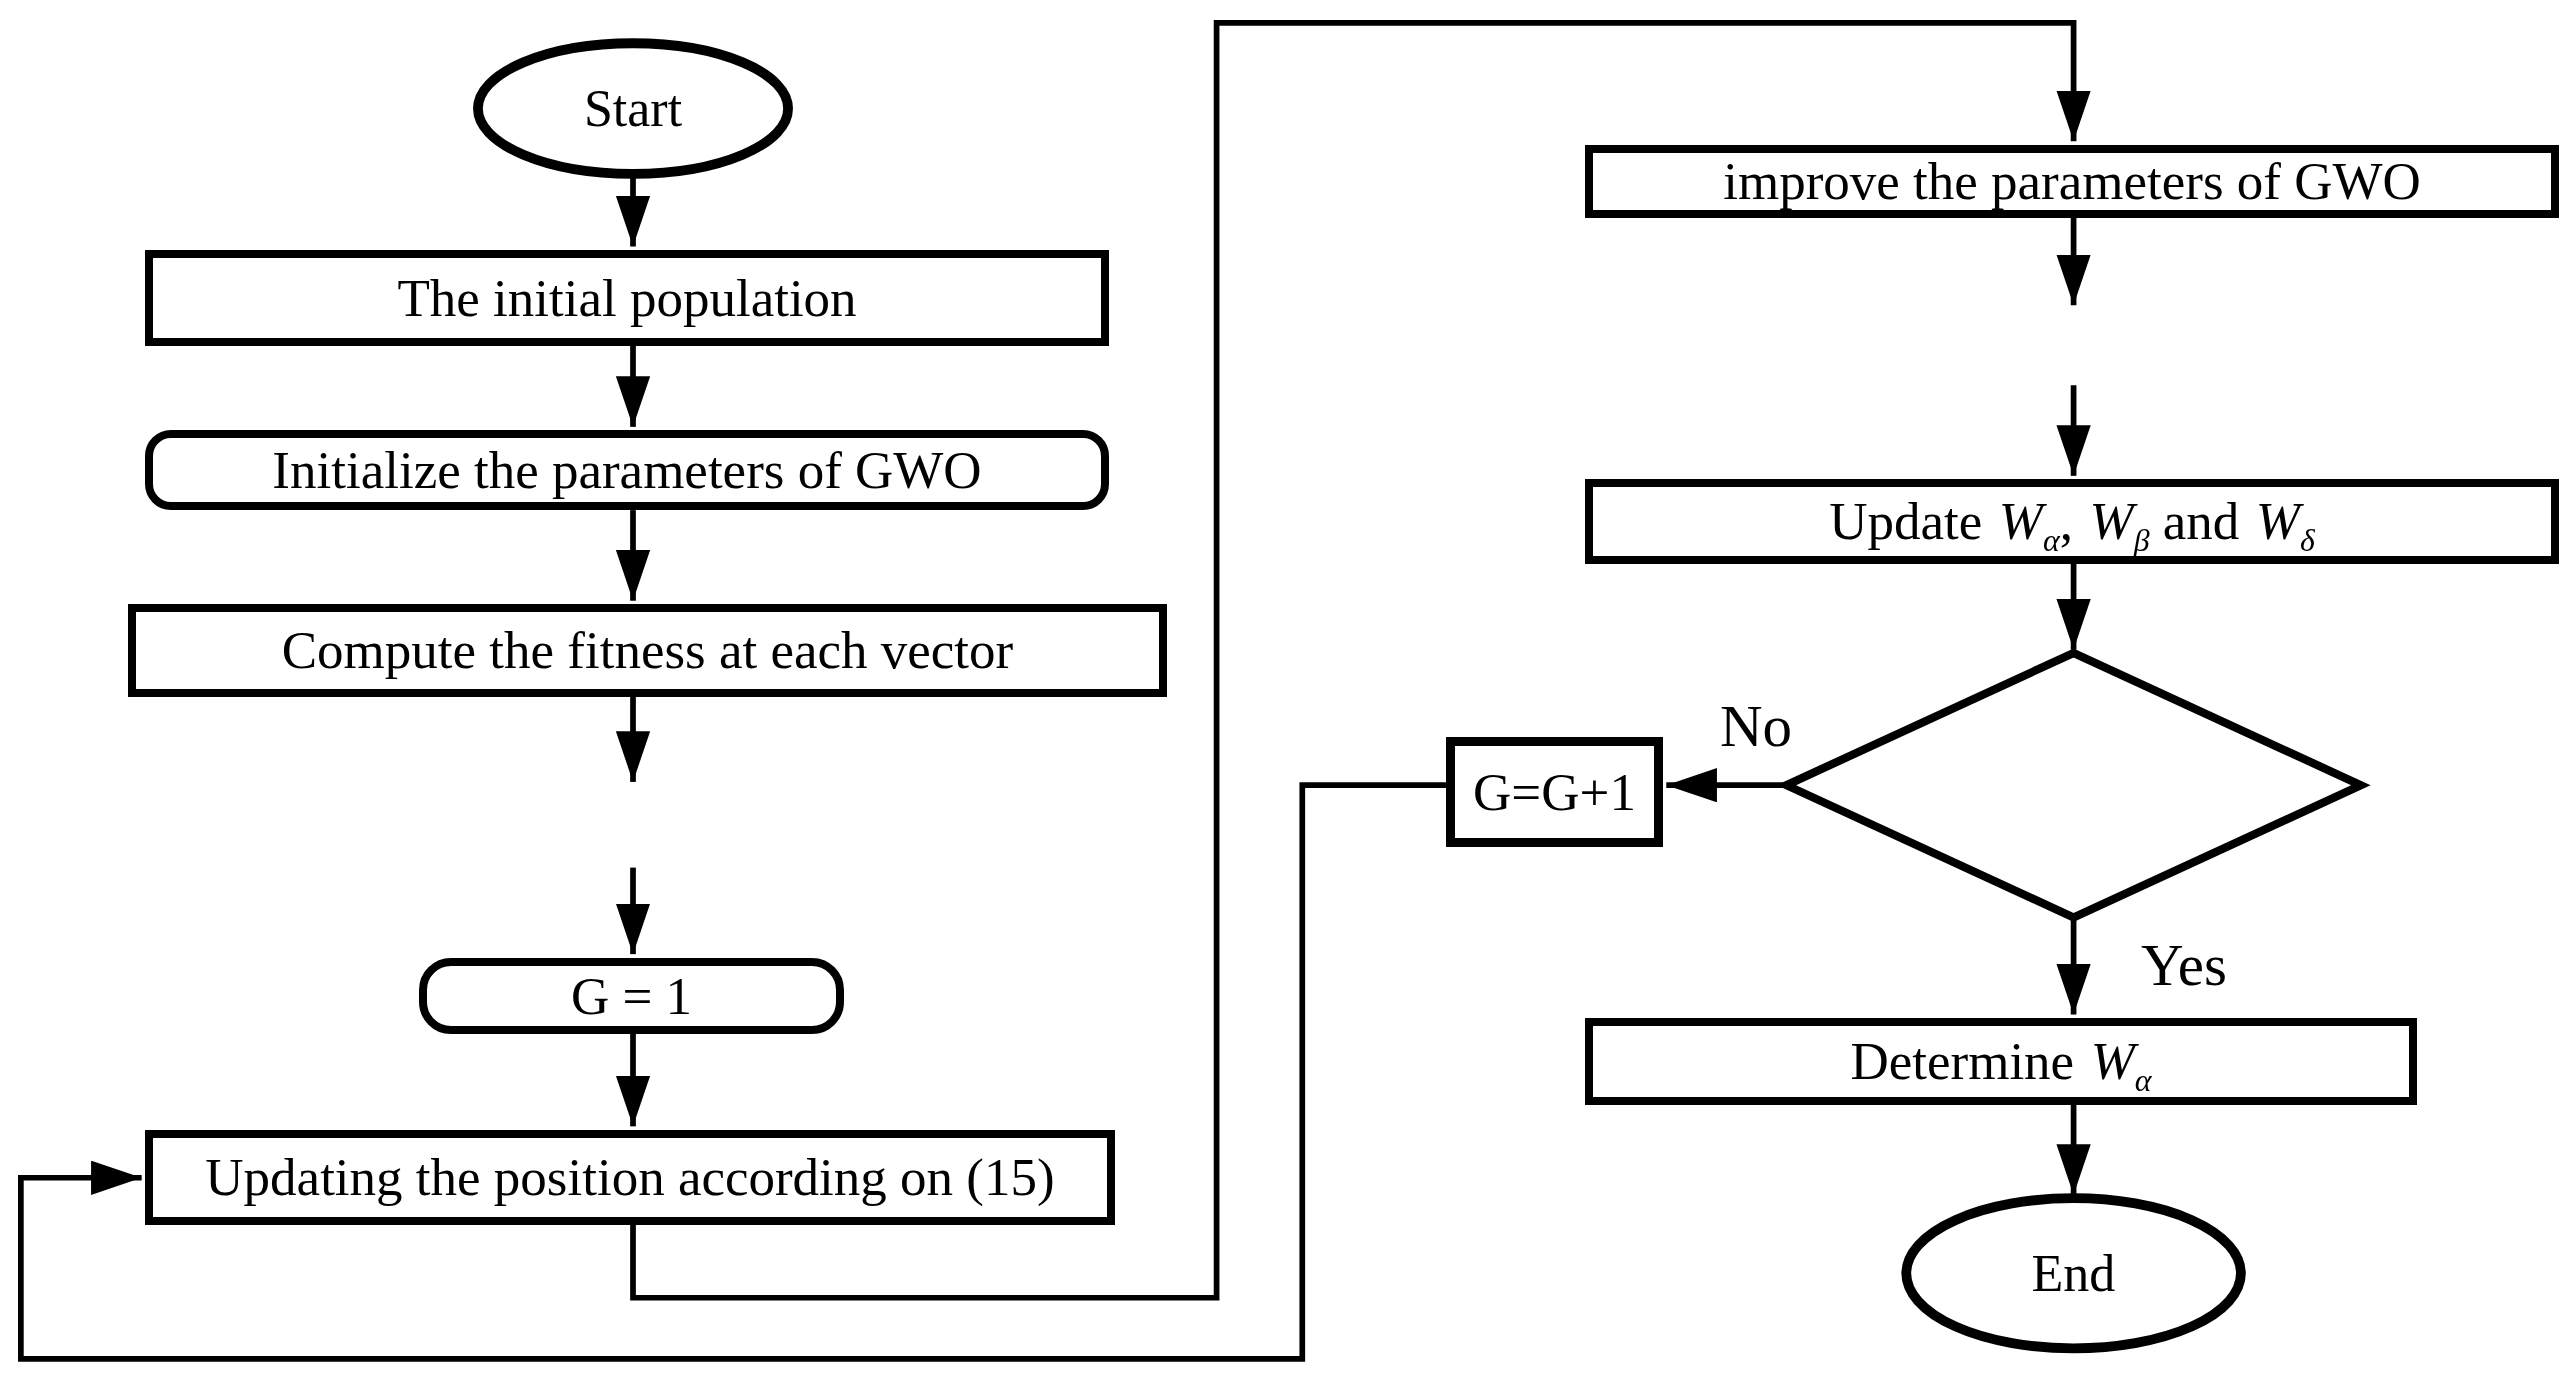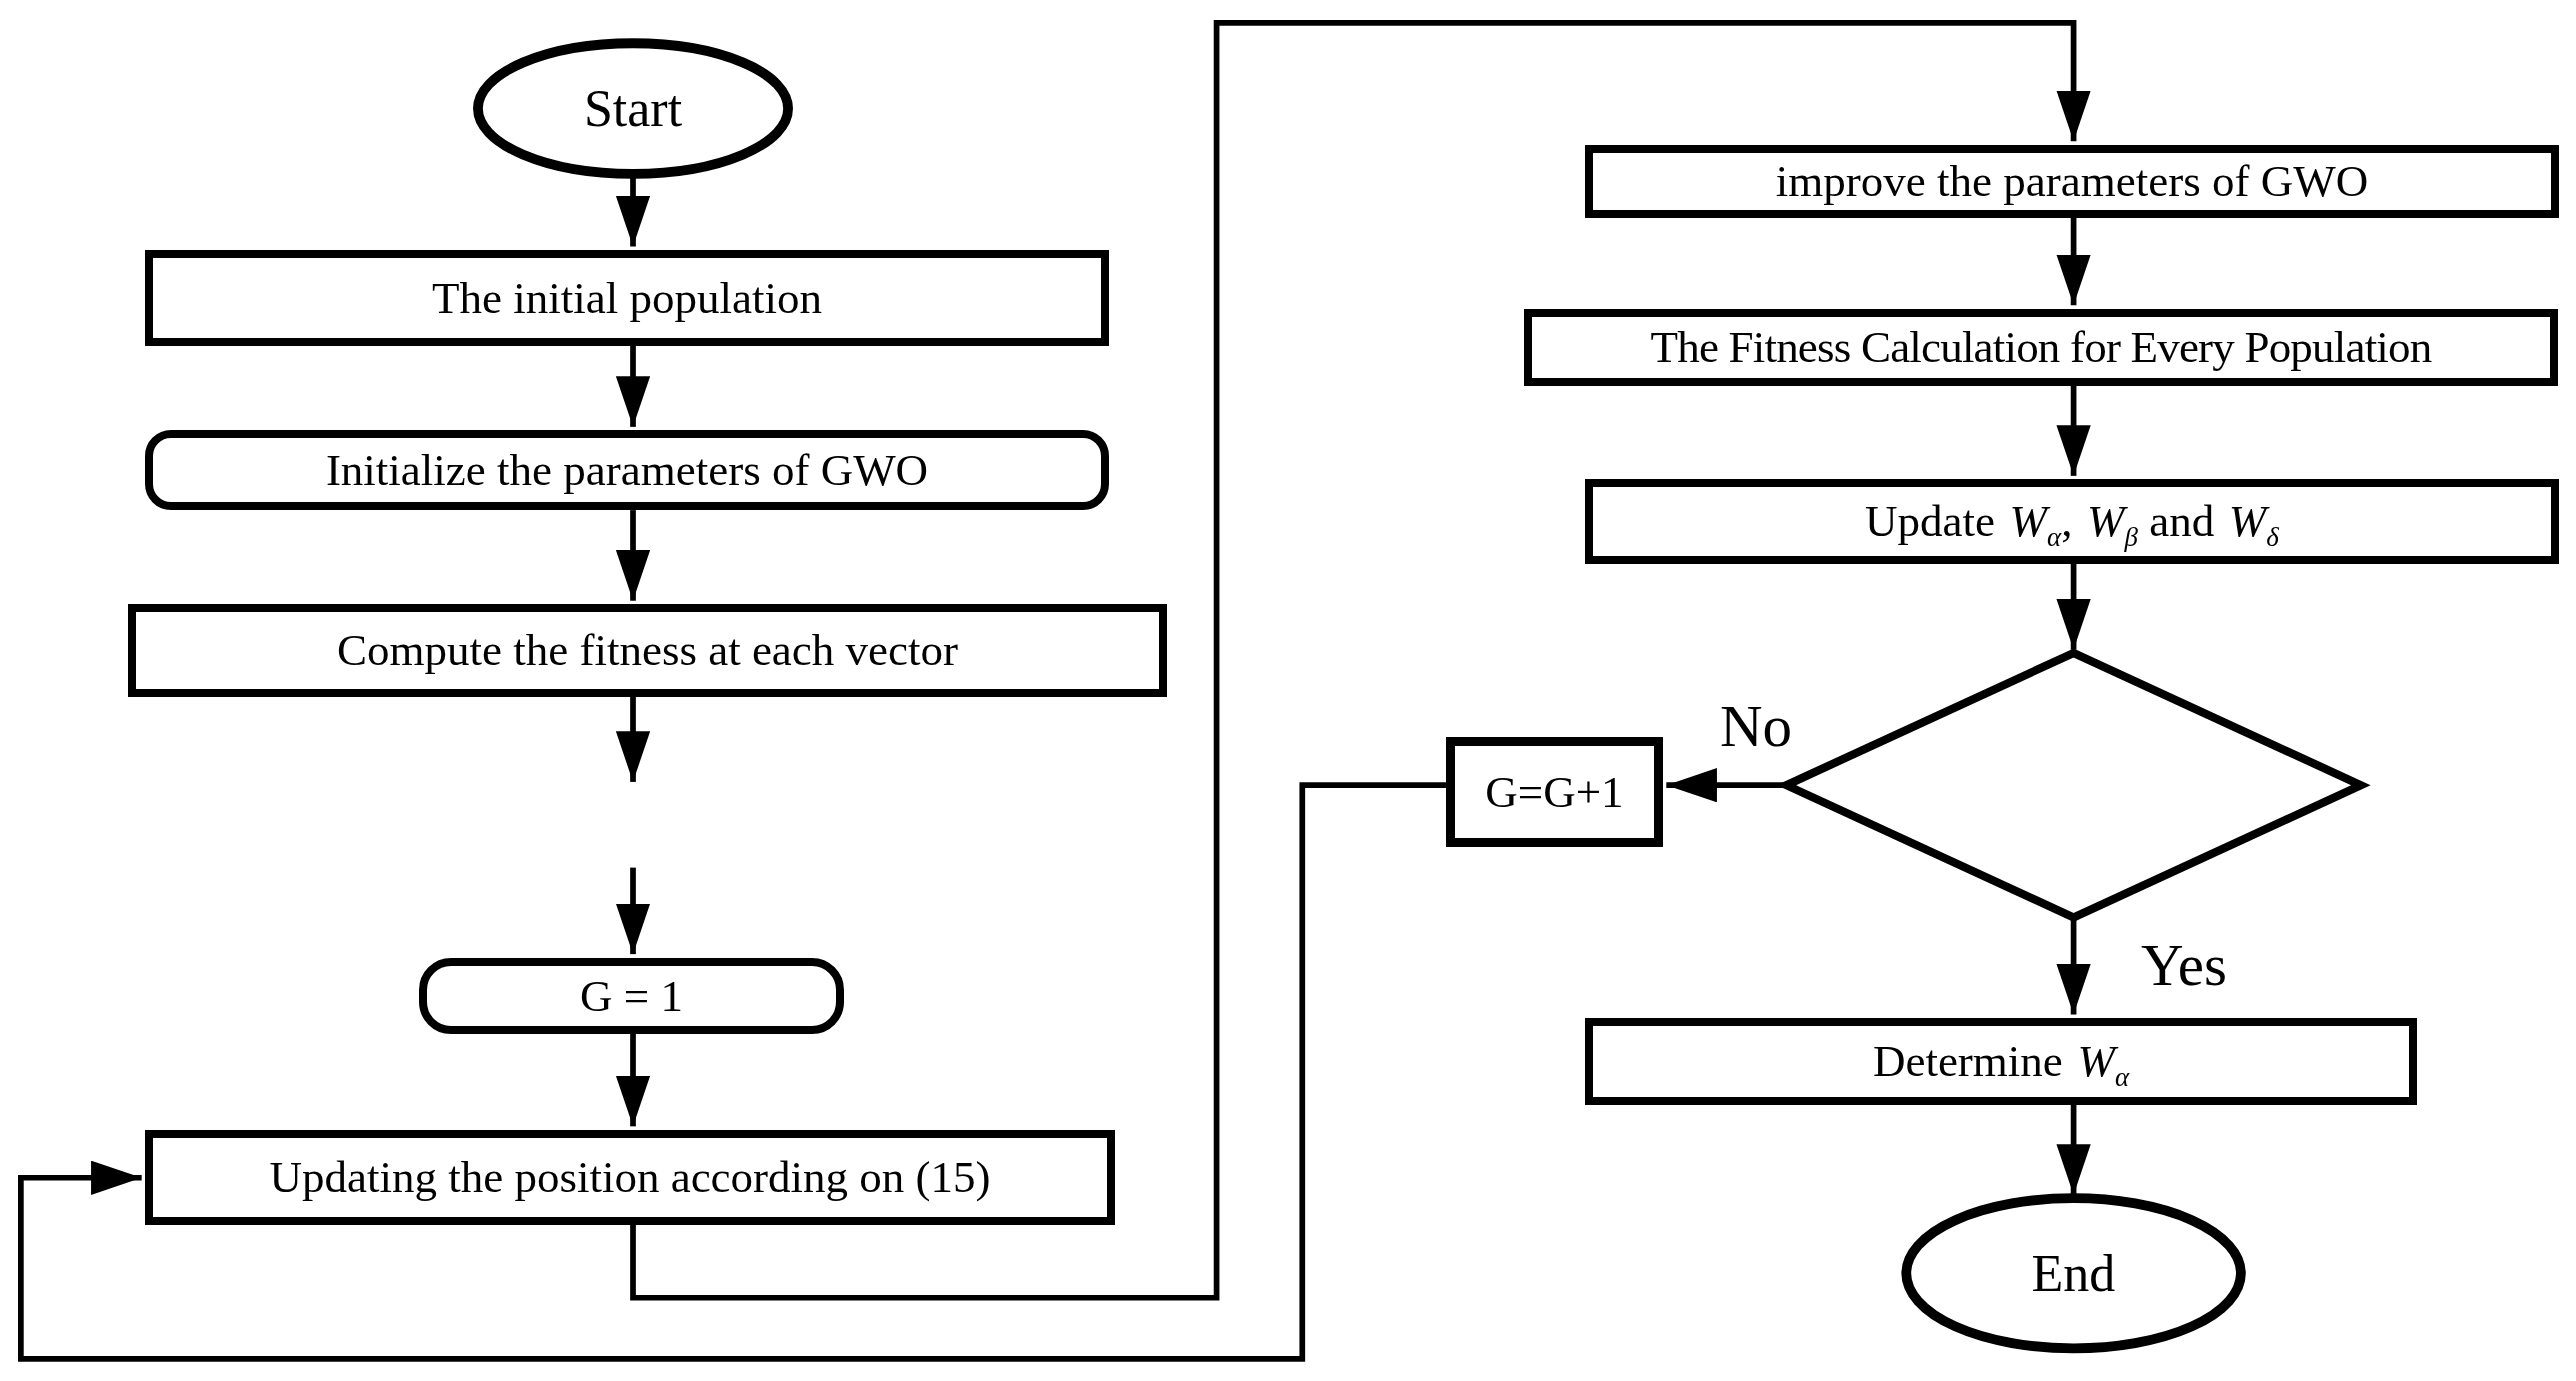--- a/index.html
+++ b/index.html
@@ -37,21 +37,21 @@
   }
   .box {
     position: absolute;
     box-sizing: border-box;
     border: 8.2px solid #000000;
     background: #ffffff;
     display: flex;
     align-items: center;
     justify-content: center;
     text-align: center;
-    font-size: 45px;
+    font-size: 53px;
     line-height: 1;
     z-index: 2;
     white-space: nowrap;
   }
   .box.thick {
     border-width: 9.8px;
   }
   .overlay-label {
     position: absolute;
     display: flex;
@@ -138,23 +138,20 @@
   </div>
 
   <div class="box" style="left:145px; top:1130px; width:970px; height:95px;">
     <span>Updating the position according on (15)</span>
   </div>
 
   <div class="box" style="left:1585px; top:145px; width:974px; height:73px;">
     <span>improve the parameters of GWO</span>
   </div>
 
-  <div class="box" style="left:1524px; top:309px; width:1034px; height:77px; letter-spacing:-0.8px;">
-    <span>The Fitness Calculation for Every Population</span>
-  </div>
 
   <div class="box" style="left:1585px; top:479px; width:974px; height:85px;">
     <span><span>Update </span><span class="seg-var">W</span><span class="seg-sub">α</span><span>, </span><span class="seg-var">W</span><span class="seg-sub">β</span><span>  and </span><span class="seg-var">W</span><span class="seg-sub">δ</span></span>
   </div>
 
   <div class="box thick" style="left:1446px; top:737px; width:217px; height:110px;">
     <span>G=G+1</span>
   </div>
 
   <div class="box" style="left:1585px; top:1018px; width:832px; height:87px;">

